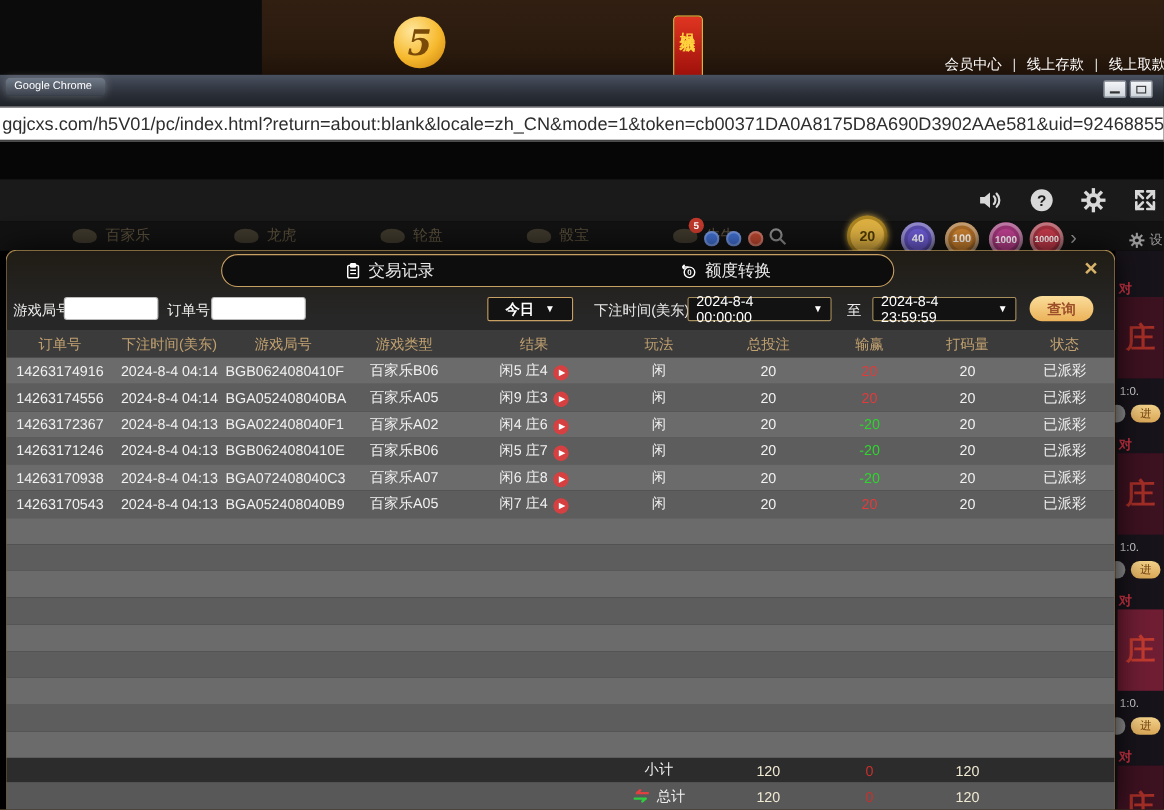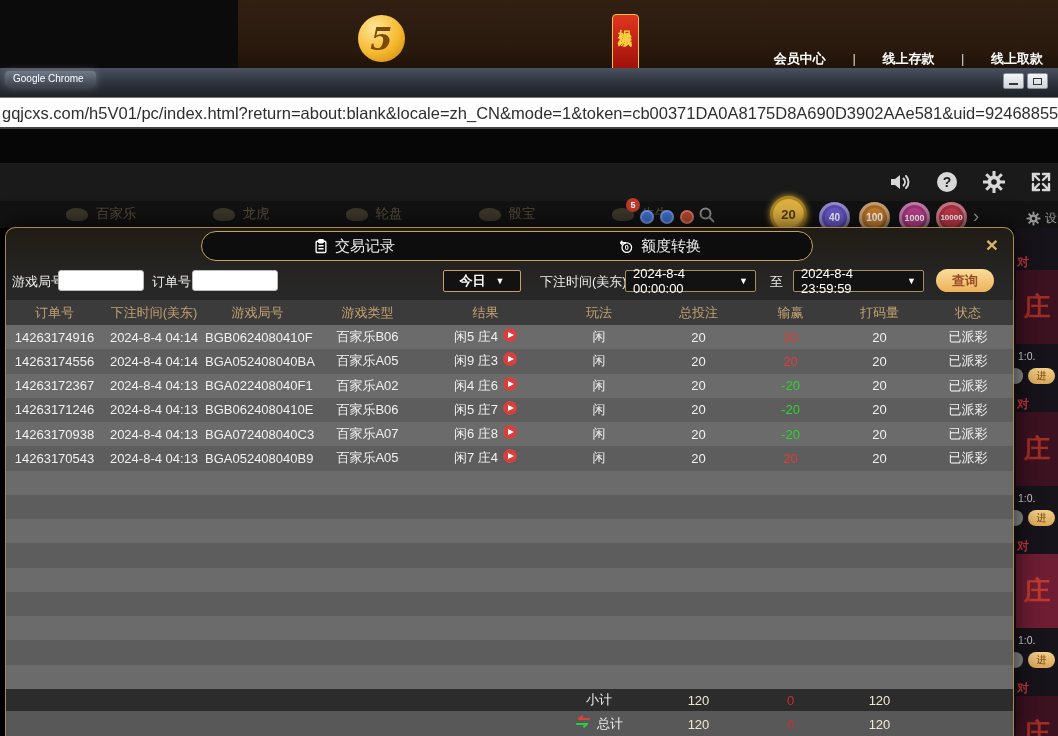--- a/index.html
+++ b/index.html
@@ -15,21 +15,21 @@
     display:flex; align-items:center; justify-content:center;
     font-family:"DejaVu Serif",serif; font-style:italic; font-weight:bold; font-size:32px; color:#7a4a08; }
   .logo-text { position:absolute; left:424px; top:12px; font-size:43px; font-weight:bold; letter-spacing:4px;
     background:linear-gradient(180deg,#fff3b8 5%,#ffd957 50%,#e29a14 95%);
     -webkit-background-clip:text; background-clip:text; color:transparent; }
   .logo-badge { position:absolute; left:612px; top:14px; width:27px; height:58px;
     background:linear-gradient(180deg,#e03522,#9c0f09); border:1px solid #f3c242; border-radius:4px;
     color:#ffd23e; font-size:14px; font-weight:bold; writing-mode:vertical-lr; text-orientation:upright;
     display:flex; align-items:center; padding-top:3px; letter-spacing:2px; }
   .nav-links { position:absolute; top:50px; right:-8px; white-space:nowrap; color:#fff; font-size:13px; }
-  .nav-links .navlink { margin:0 23px; cursor:pointer;font-weight:bold; }
+  .nav-links .navlink { margin:0 6px; cursor:pointer; }
   .nav-links .sep { color:#d8d8d8; }
 
   
   .chrome-bar { position:absolute; left:0; top:68px; width:1058px; height:29px;
     background:linear-gradient(180deg,#4a5160 0%,#2c313a 55%,#1e2228 100%); }
   .chrome-label { position:absolute; left:5px; top:71px; padding:2px 12px 3px 8px; color:#fff; font-size:10px;
     background:linear-gradient(180deg,#707a88,#3c424d); border-radius:4px; box-shadow:0 0 8px rgba(255,255,255,.25); }
   .blur-swoosh { position:absolute; left:470px; top:76px; width:210px; height:14px;
     background:rgba(195,200,212,.30); border-radius:50%; filter:blur(3px); }
   .blur-blob { position:absolute; top:77px; height:11px; background:#c8ccd4; opacity:.5; filter:blur(2px); border-radius:3px; }
@@ -113,31 +113,31 @@
     background:linear-gradient(180deg,#fadd9a,#ecb25a); color:#9c4f28; font-weight:bold; font-size:13px;
     display:flex; align-items:center; justify-content:center; cursor:pointer; }
 
   .trow { display:grid; grid-template-columns:var(--cols); align-items:center; text-align:center; }
   .thead { position:absolute; left:0; top:72px; width:100%; height:25px; background:#3b3b3b;
     color:#c2a270; font-size:13px; }
   .rows { position:absolute; left:0; top:97px; width:100%; height:364px; }
   .stripe { height:24.266px; color:#f1f1f1; font-size:13px; }
   .stripe:nth-child(odd) { background:#6b6b6b; }
   .stripe:nth-child(even) { background:#5d5d5d; }
-  .result-cell { display:flex; align-items:flex-start; justify-content:center; gap:5px; }
+  .result-cell { display:flex; align-items:flex-end; justify-content:center; gap:5px; }
   .play-btn { width:14px; height:14px; border-radius:50%; background:#d64040; display:inline-flex;
     align-items:center; justify-content:center; cursor:pointer; }
   .play-btn .tri { width:0; height:0; border-left:6px solid #fff; border-top:3.5px solid transparent;
     border-bottom:3.5px solid transparent; margin-left:2px; }
   .win-pos { color:#e23b3b; } .win-neg { color:#2ed52e; }
 
   .subtotal { position:absolute; left:0; top:461px; width:100%; height:22px; background:#2c2c2c; color:#efefef; font-size:13px; }
   .total    { position:absolute; left:0; top:483px; width:100%; height:26px; background:#585858; color:#efefef; font-size:13px; }
   .tot-num { color:#f0e9d2; } .tot-zero { color:#c9302c; }
-  .tot-label-wrap { display:flex; align-items:flex-start; justify-content:center; gap:6px; }
+  .tot-label-wrap { display:flex; align-items:flex-end; justify-content:center; gap:6px; }
 </style>
 </head>
 <body>
 
 <div class="site-header">
   <div class="header-dark-left"></div>
   <div class="logo-circle">
       <span>5</span>
     </div>
   <div class="logo-badge">娱乐城</div>

